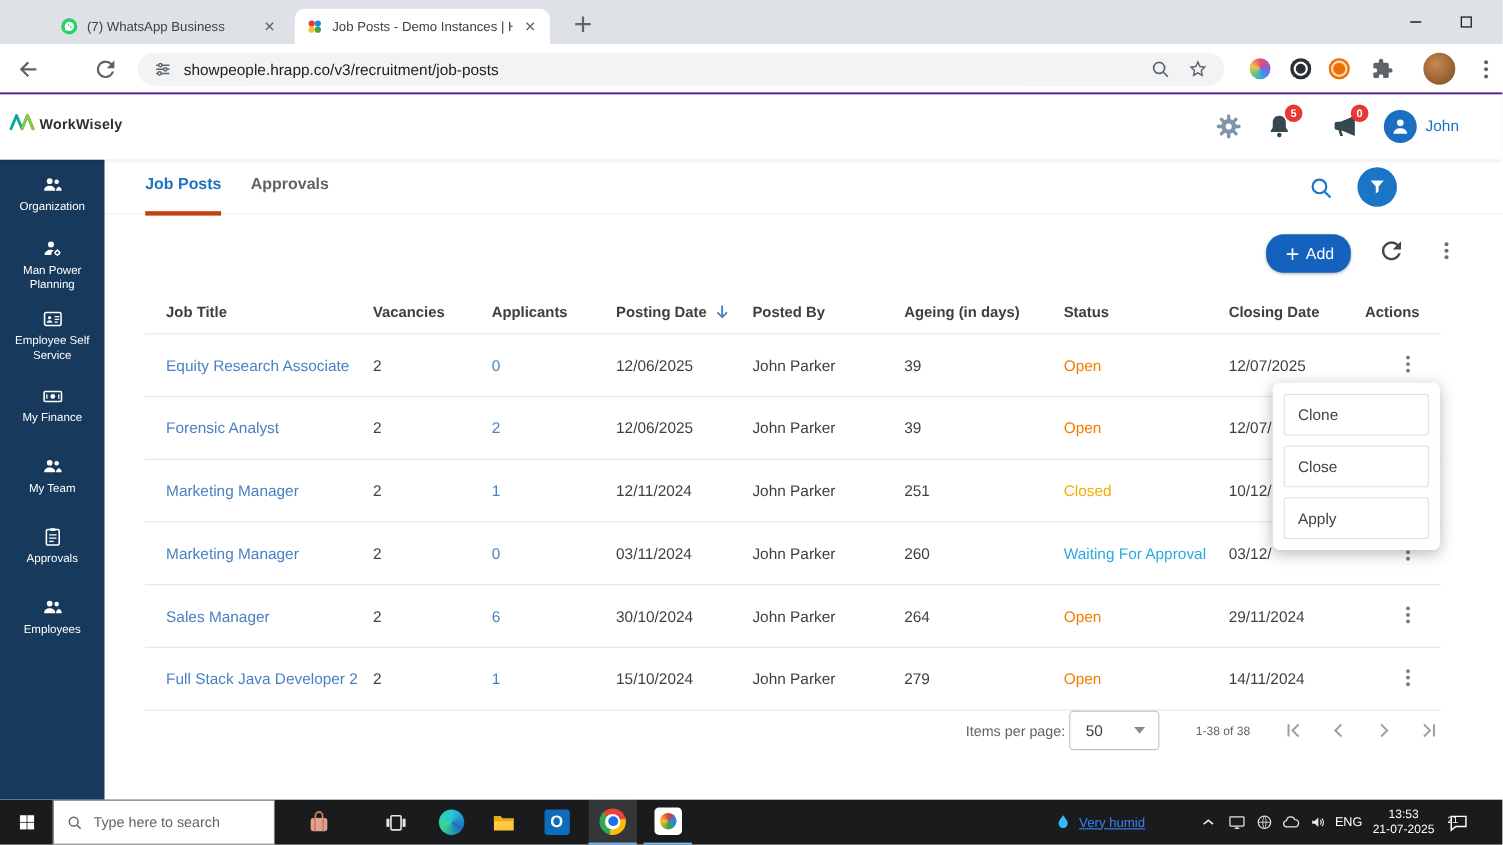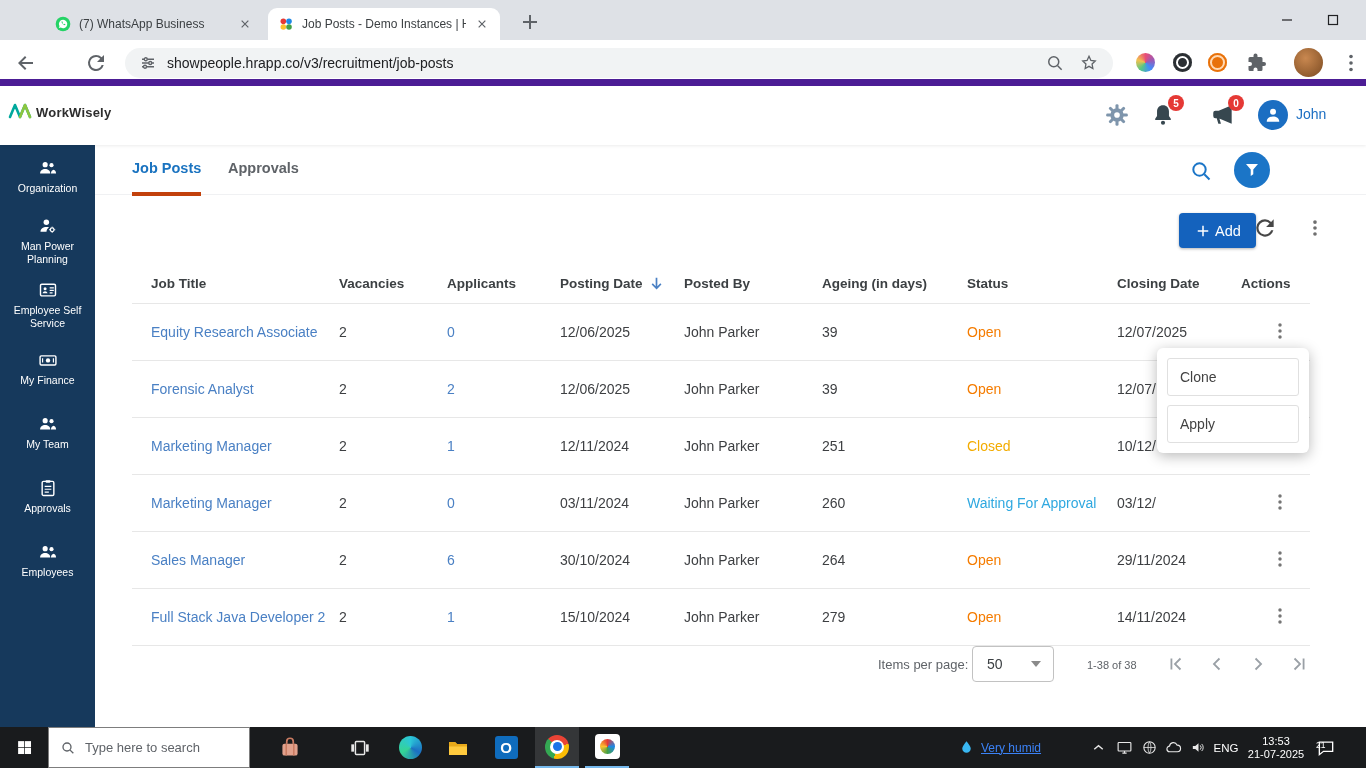--- a/index.html
+++ b/index.html
@@ -17,21 +17,21 @@
   .btab .ttl{flex:1;font-size:12px;color:#3c4043;white-space:nowrap;overflow:hidden;}
   .btab .tclose{width:16px;height:16px;flex:0 0 16px;}
   .btab .tclose svg{width:16px;height:16px;}
   .newtab{position:absolute;left:518px;top:10px;width:24px;height:24px;
     display:flex;align-items:center;justify-content:center;}
   .wincontrols{position:absolute;right:0;top:0;height:40px;display:flex;}
   .wc{width:46px;height:40px;display:flex;align-items:center;justify-content:center;}
 
   
   .toolbar{position:absolute;left:0;top:40px;width:1366px;height:46px;background:#fff;
-    border-bottom:7px solid #4c1d95;box-sizing:border-box;}
+    border-bottom:2px solid #4c1d95;box-sizing:border-box;}
   .tbi{position:absolute;top:11px;width:24px;height:24px;}
   .tbi svg{width:24px;height:24px;display:block;}
   .addrbar{position:absolute;left:125px;top:8px;width:988px;height:30px;border-radius:15px;
     background:#f1f3f4;display:flex;align-items:center;box-sizing:border-box;padding:0 14px;}
   .addrbar .tune{width:18px;height:18px;margin-right:10px;flex:0 0 18px;}
   .addrbar .url{flex:1;font-size:14px;color:#202124;white-space:nowrap;overflow:hidden;}
   .addrbar .aicon{width:20px;height:20px;margin-left:14px;flex:0 0 20px;}
   .extdot{position:absolute;top:13px;width:19px;height:19px;border-radius:50%;}
   .ext1{left:1136px;background:conic-gradient(#e94e77,#9b59b6,#3f8efc,#57c785,#f2c14e,#e94e77);}
   .ext2{left:1173px;background:#2b2f33;box-shadow:inset 0 0 0 3px #2b2f33, inset 0 0 0 5px #fff;}
@@ -74,22 +74,22 @@
   .ptab{position:absolute;top:0;height:47px;line-height:47px;font-size:14.5px;font-weight:600;}
   .ptab.on{left:37px;color:#1a73c0;border-bottom:4px solid #c2410c;}
   .ptab.off{left:133px;color:#5f6368;}
   .psearch{position:absolute;left:1094px;top:14px;width:24px;height:24px;}
   .pfilter{position:absolute;left:1139px;top:7px;width:36px;height:36px;border-radius:50%;
     background:#1b75c7;display:flex;align-items:center;justify-content:center;}
   .pfilter svg{width:18px;height:18px;}
 
   
   .add-btn{position:absolute;left:1151px;top:127px;width:77px;height:35px;background:#1462bd;
-    color:#fff;border:none;border-radius:4px;display:flex;align-items:center;justify-content:center;
-    gap:3px;font-size:14.5px;font-family:inherit;box-shadow:0 1px 3px rgba(0,0,0,.3);cursor:pointer;margin-left:28px;}
+    color:#fff;border:none;border-radius:16px;display:flex;align-items:center;justify-content:center;
+    gap:3px;font-size:14.5px;font-family:inherit;box-shadow:0 1px 3px rgba(0,0,0,.3);cursor:pointer;}
   .add-btn svg{width:18px;height:18px;}
   .pg-refresh{position:absolute;left:1252px;top:129px;width:30px;height:30px;}
   .pg-refresh svg{width:26px;height:26px;}
   .pg-kebab{position:absolute;left:1304px;top:131px;width:26px;height:26px;}
 
   
   .jtable{position:absolute;left:132px;top:177px;width:1178px;}
   .tgrid{display:grid;grid-template-columns:207px 108px 113px 124px 138px 145px 150px 124px 69px;
     align-items:center;}
   .thead{height:40px;font-size:13.5px;font-weight:700;color:#3c4043;}
@@ -594,20 +594,21 @@
                 </svg>
       </span>
     </div>
   </div>
 </div>
     </div>
 
     <div class="ctxmenu" id="menu-list">
   <div class="mitem">Clone</div>
 
+  <div class="mitem">Close</div>
 
   <div class="mitem">Apply</div>
 </div>
 
     <span class="pp-label">Items per page:</span>
     <div class="pp-select">
       <span>50</span>
       <span class="caret-down"></span>
     </div>
     <span class="pp-range">1-38 of 38</span>

